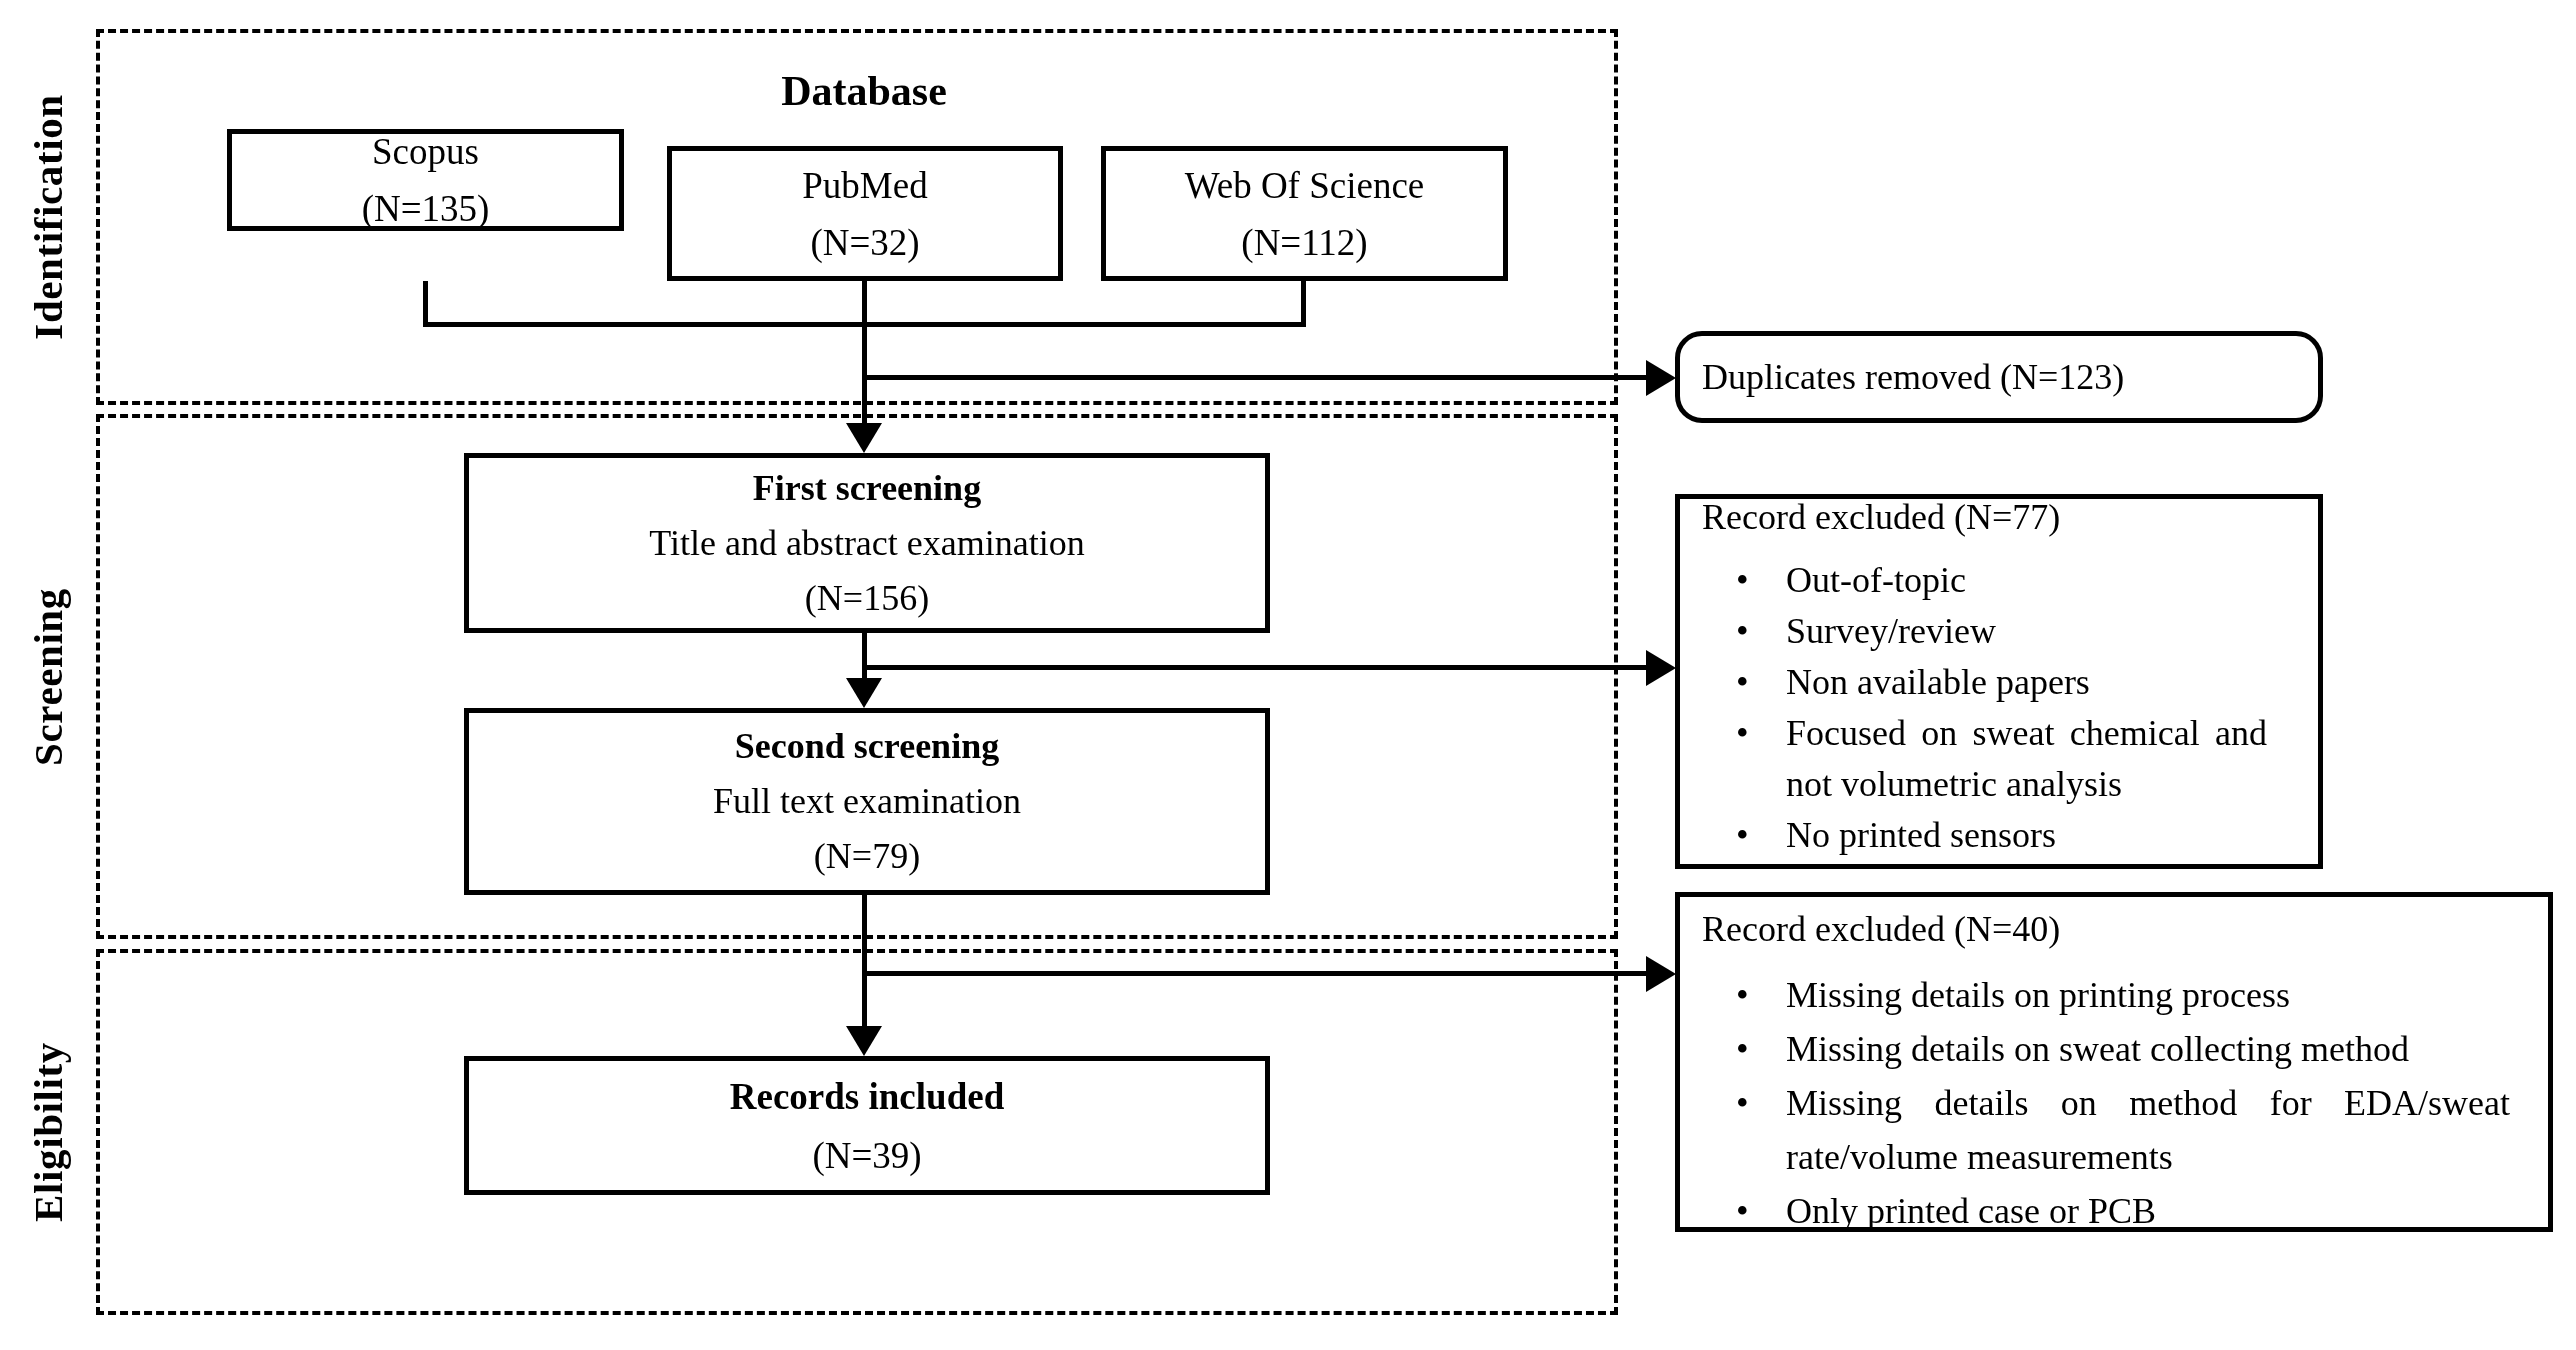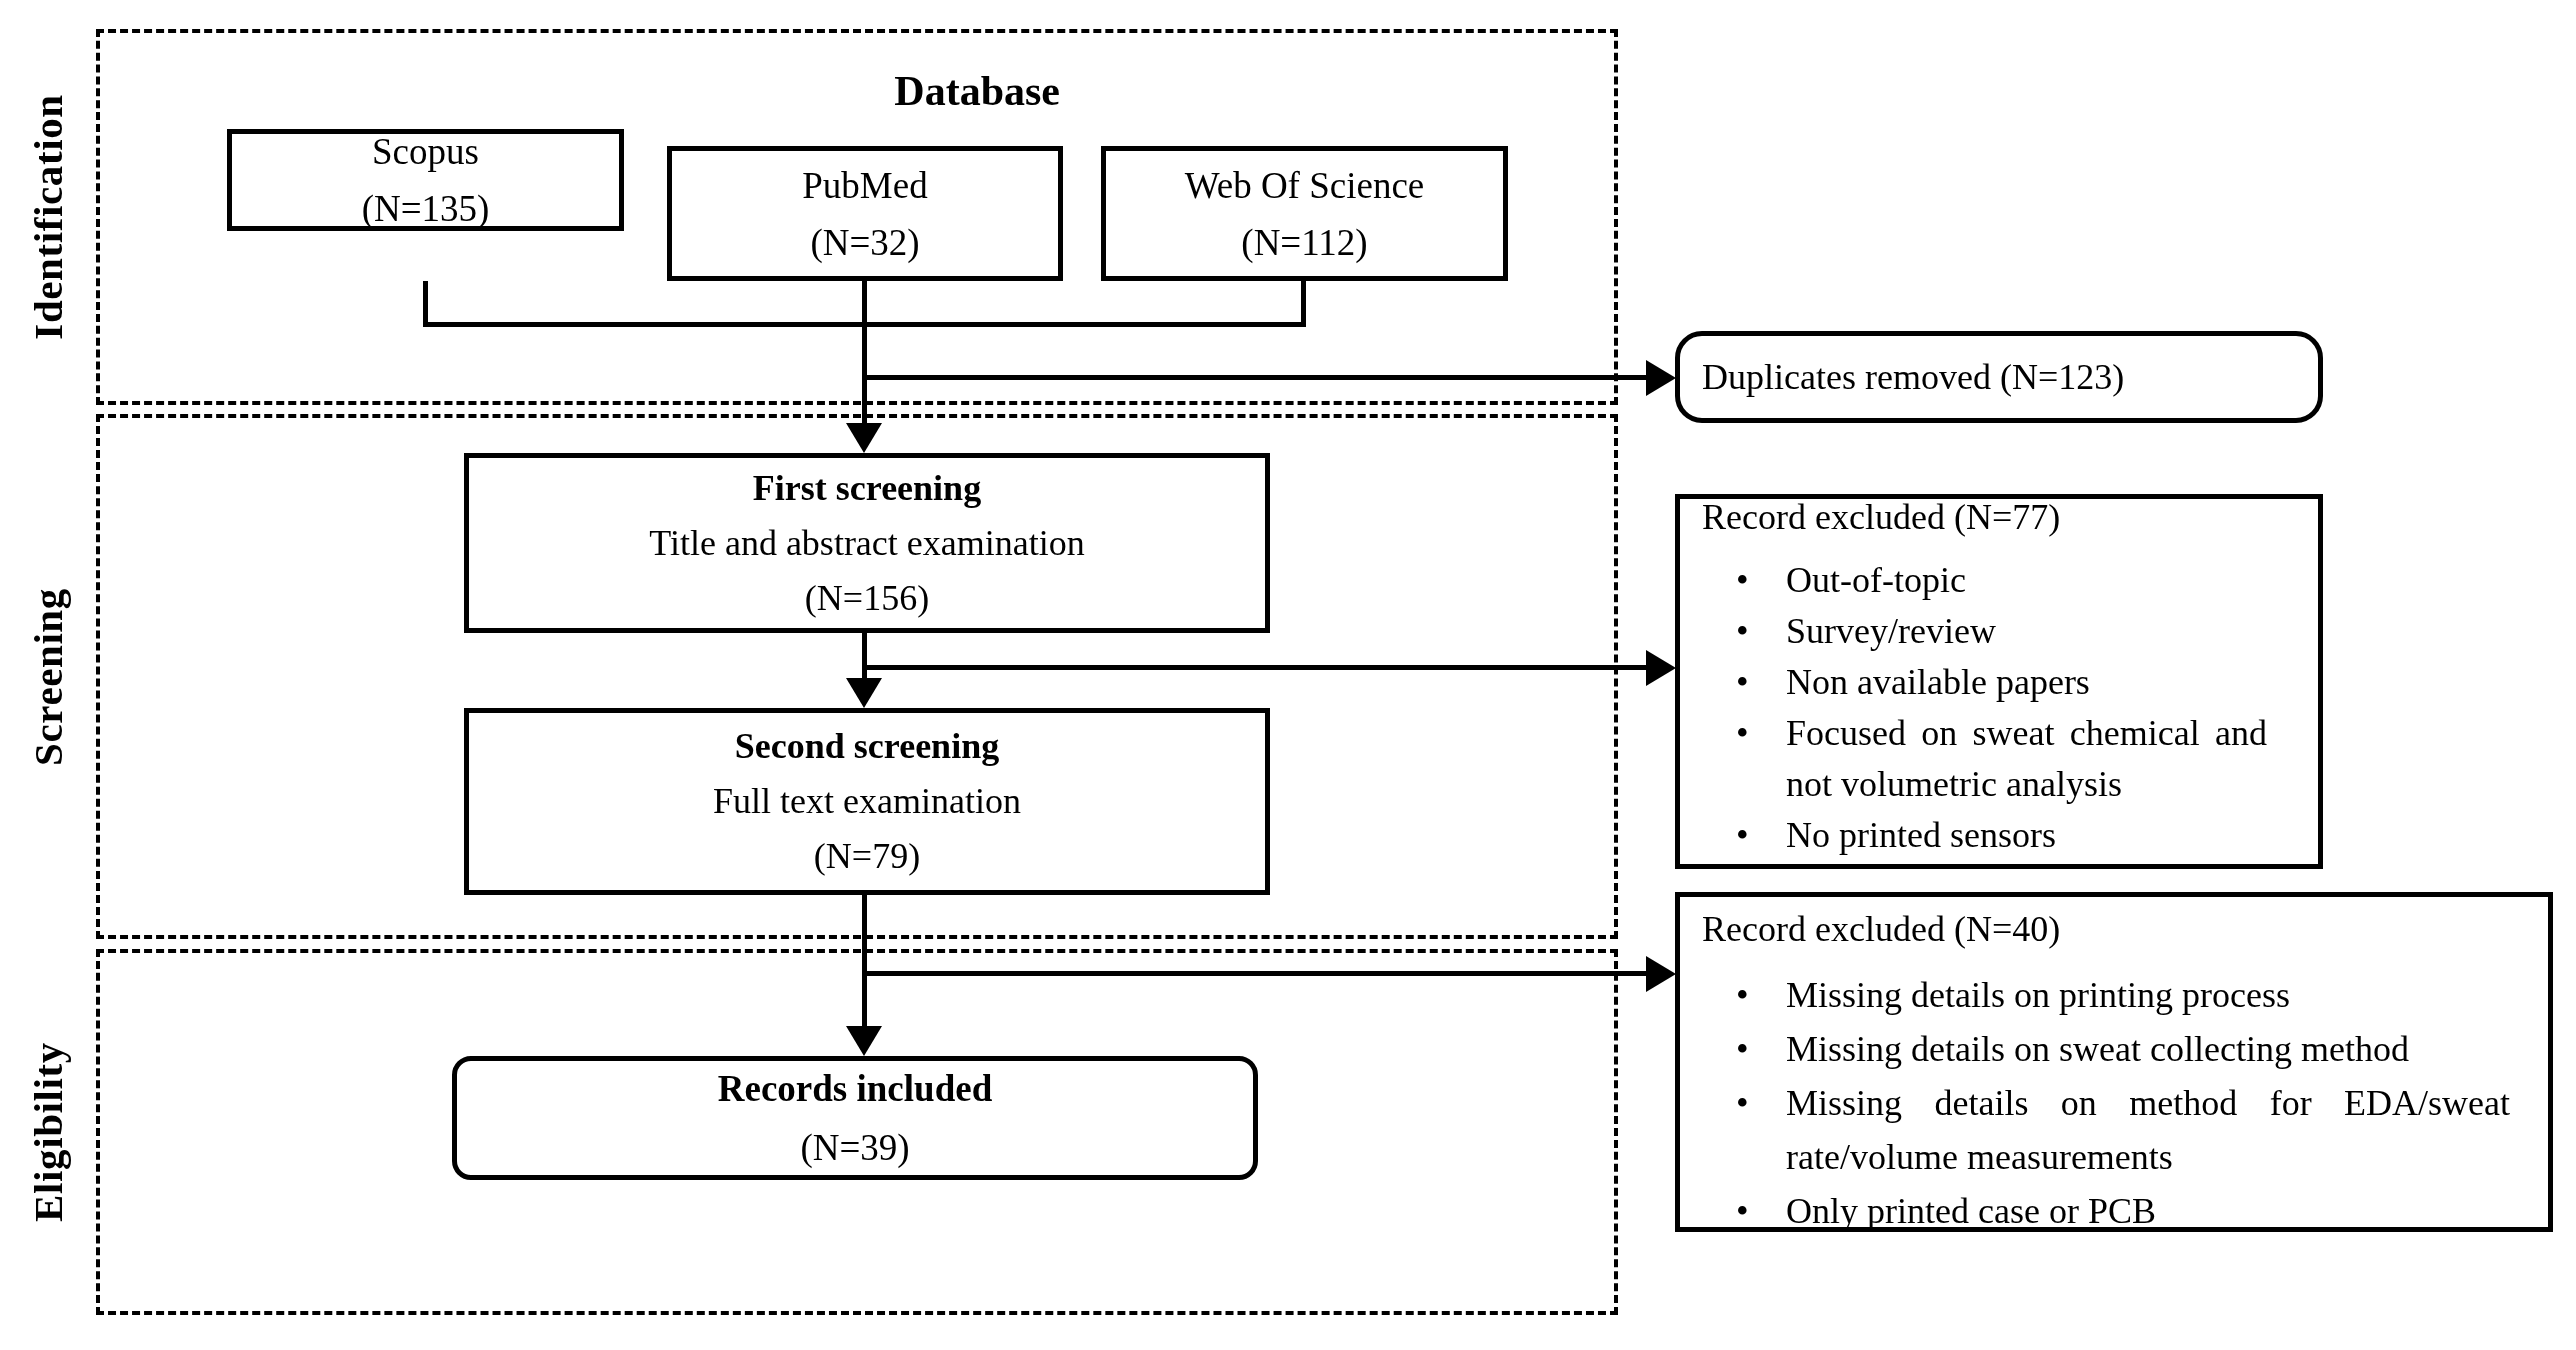--- a/index.html
+++ b/index.html
@@ -58,31 +58,31 @@
     z-index: 3;
   }
   .src-box  { font-size: 37px; line-height: 57px; }
   #box-scopus { left: 227px;  top: 129px; width: 397px; height: 102px; }
   #box-pubmed { left: 667px; top: 146px; width: 396px; height: 135px; }
   #box-wos    { left: 1101px; top: 146px; width: 407px; height: 135px; }
 
   #database-title {
     position: absolute;
     left: 668px; top: 68px; width: 392px;
-    text-align: right;
+    text-align: center;
     font-weight: bold;
     font-size: 42px;
     line-height: 46px;
     z-index: 3;
   }
 
   .flow-box { font-size: 36px; line-height: 55px; }
   #box-first-screening  { left: 464px; top: 453px;  width: 806px; height: 180px; }
   #box-second-screening { left: 464px; top: 708px; width: 806px; height: 187px; }
-  #box-records-included { left: 452px; top: 1056px; width: 806px; height: 124px; font-size: 37px; line-height: 59px; border-radius: 19px; }
+  #box-records-included { left: 464px; top: 1056px; width: 806px; height: 139px; font-size: 37px; line-height: 59px; }
   .bold { font-weight: bold; }
 
   
   .side-box {
     align-items: stretch;
     justify-content: flex-start;
     text-align: left;
     font-size: 36px;
   }
   #box-duplicates {

